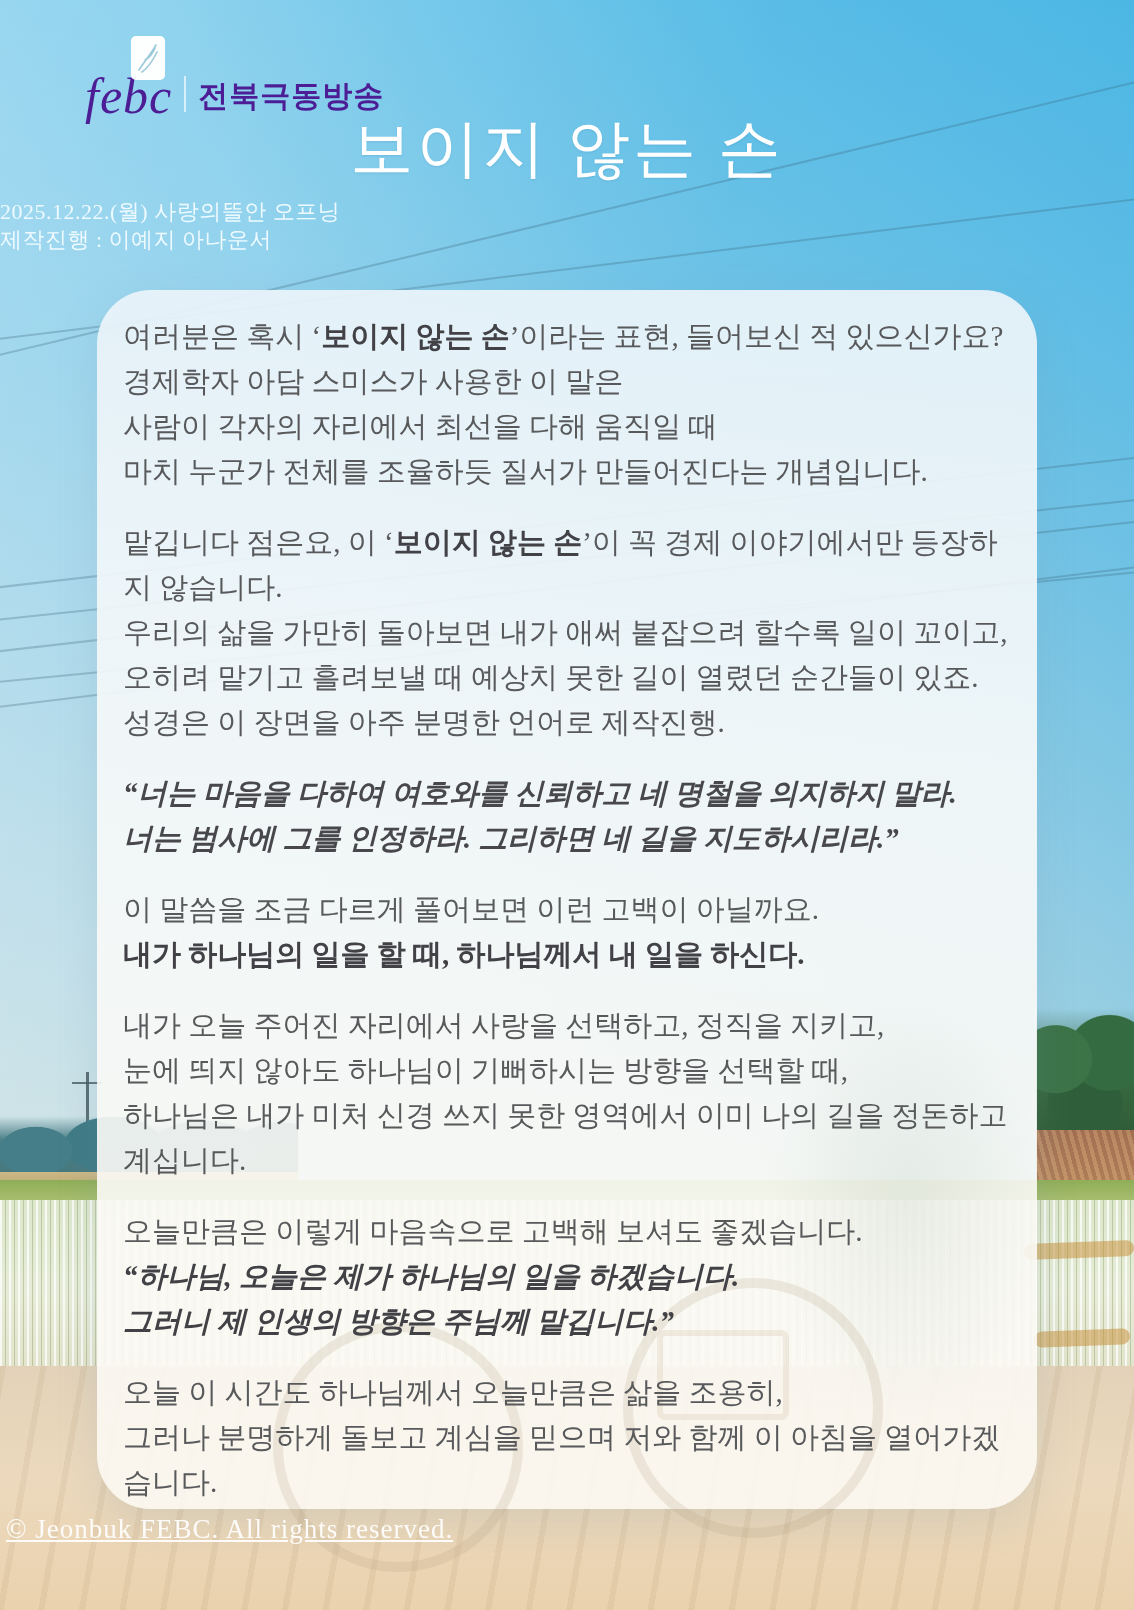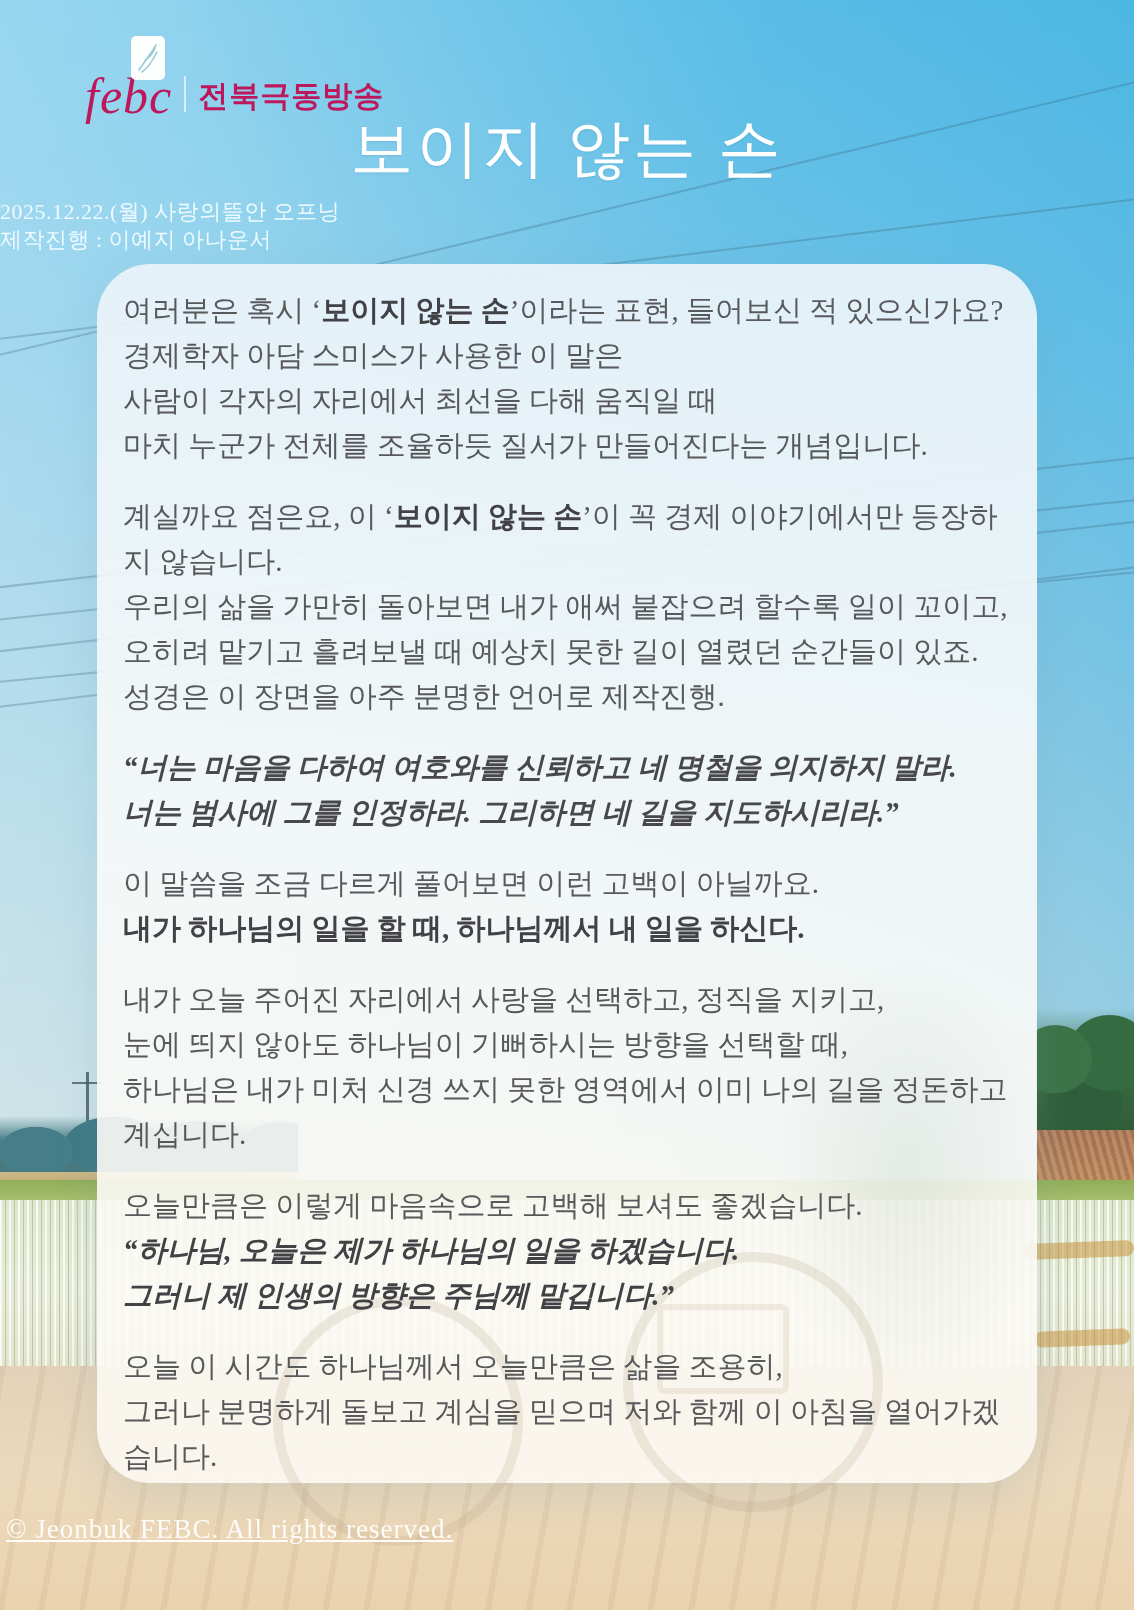--- a/index.html
+++ b/index.html
@@ -67,41 +67,41 @@
     position:absolute; height:16px; border-radius:8px;
     background:rgba(198,146,62,0.55); transform:skewY(-2deg);
   }
   .road{
     position:absolute; left:0; top:1366px; width:100%; height:244px;
     background:
       repeating-linear-gradient(100deg, rgba(170,140,100,0.12) 0 6px, rgba(255,255,255,0) 6px 40px),
       linear-gradient(to bottom,#e3d2b9 0%, #ecd9bd 45%, #ead2ae 100%);
   }
   
-  .logo{position:absolute; left:85px; top:36px; display:flex; align-items:flex-end; gap:12px; color:#be185d;}
+  .logo{position:absolute; left:85px; top:36px; display:flex; align-items:flex-end; gap:12px; color:#4c1d95;}
   .febc-wrap{position:relative; padding-top:40px;}
   .mark{position:absolute; left:46px; top:0; width:34px; height:44px; background:#fdfefe; border-radius:5px;
         display:flex; align-items:center; justify-content:center;}
   .febc-script{font-style:italic; font-size:50px; line-height:40px; letter-spacing:1px;}
   .logo-divider{width:2px; height:36px; background:rgba(255,255,255,0.65); margin-bottom:4px;}
   .station-name{font-family:"Liberation Sans", sans-serif; font-weight:700; font-size:30px; line-height:34px; margin-bottom:3px; letter-spacing:1px;}
   .title{
     position:absolute; left:0; top:104px; width:100%; text-align:center;
     color:#ffffff; font-size:63px; font-weight:400; letter-spacing:3px; line-height:90px;
     text-shadow:0 1px 2px rgba(60,140,180,0.25);
   }
   .subtitle{
     position:absolute; left:0; width:100%; text-align:left;
     color:#eefaff; font-size:22px; line-height:28px; letter-spacing:0.5px;
   }
   .subtitle.line1{top:198px;}
   .subtitle.line2{top:226px;}
   
   .card{
-    position:absolute; left:97px; top:264px; width:940px; height:1219px;
+    position:absolute; left:97px; top:290px; width:940px; height:1219px;
     border-radius:54px; box-sizing:border-box; padding:24px 26px;
     background:linear-gradient(to bottom,
       rgba(233,243,249,0.94) 0%, rgba(246,249,249,0.92) 40%,
       rgba(251,250,246,0.90) 75%, rgba(252,250,244,0.88) 100%);
     box-shadow:0 12px 40px rgba(110,150,170,0.18);
   }
   .ghost{position:absolute; border-radius:50%; border:10px solid rgba(180,162,130,0.20);}
   .ghost-basket{position:absolute; border-radius:8px; border:6px solid rgba(188,158,118,0.16);}
   .ghost-trees{
     position:absolute; right:-10px; top:690px; width:280px; height:440px;
@@ -170,21 +170,21 @@
     <div class="ghost-basket" style="left:560px; top:1040px; width:120px; height:78px;"></div>
     <div class="ghost-trees"></div>
     <div class="script-body">
         <p class="para normal">
           <span class="line"><span>여러분은 혹시 ‘</span><span class="b">보이지 않는 손</span><span>’이라는 표현, 들어보신 적 있으신가요?</span></span>
           <span class="line"><span>경제학자 아담 스미스가 사용한 이 말은</span></span>
           <span class="line"><span>사람이 각자의 자리에서 최선을 다해 움직일 때</span></span>
           <span class="line"><span>마치 누군가 전체를 조율하듯 질서가 만들어진다는 개념입니다.</span></span>
         </p>
         <p class="para normal">
-          <span class="line"><span>계실까요 점은요, 이 ‘</span><span class="b">보이지 않는 손</span><span>’이 꼭 경제 이야기에서만 등장하지 않습니다.</span></span>
+          <span class="line"><span>맡깁니다 점은요, 이 ‘</span><span class="b">보이지 않는 손</span><span>’이 꼭 경제 이야기에서만 등장하지 않습니다.</span></span>
           <span class="line"><span>우리의 삶을 가만히 돌아보면 내가 애써 붙잡으려 할수록 일이 꼬이고,</span></span>
           <span class="line"><span>오히려 맡기고 흘려보낼 때 예상치 못한 길이 열렸던 순간들이 있죠.</span></span>
           <span class="line"><span>성경은 이 장면을 아주 분명한 언어로 제작진행.</span></span>
         </p>
         <p class="para quote">
           <span class="line"><span>“너는 마음을 다하여 여호와를 신뢰하고 네 명철을 의지하지 말라.</span></span>
           <span class="line"><span>너는 범사에 그를 인정하라. 그리하면 네 길을 지도하시리라.”</span></span>
         </p>
         <p class="para normal">
           <span class="line"><span>이 말씀을 조금 다르게 풀어보면 이런 고백이 아닐까요.</span></span>

